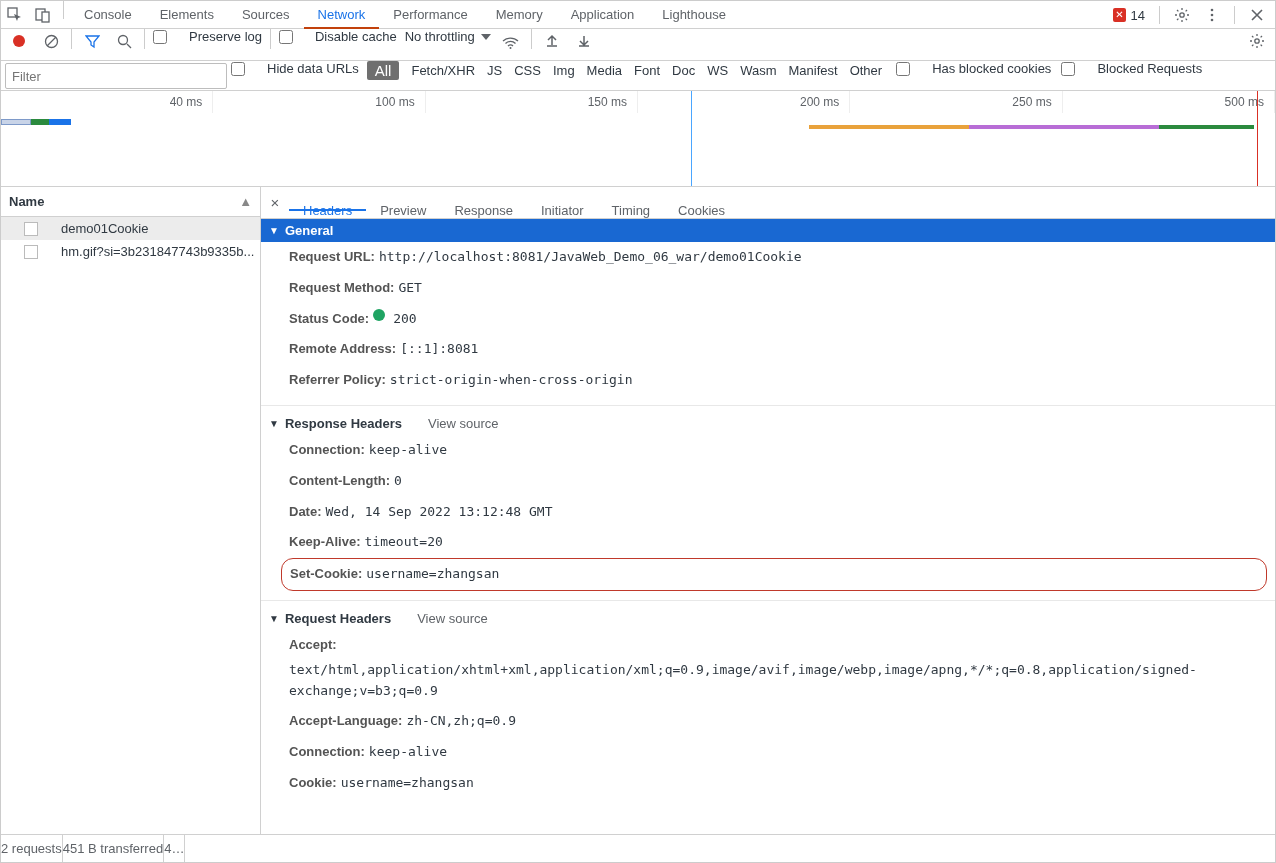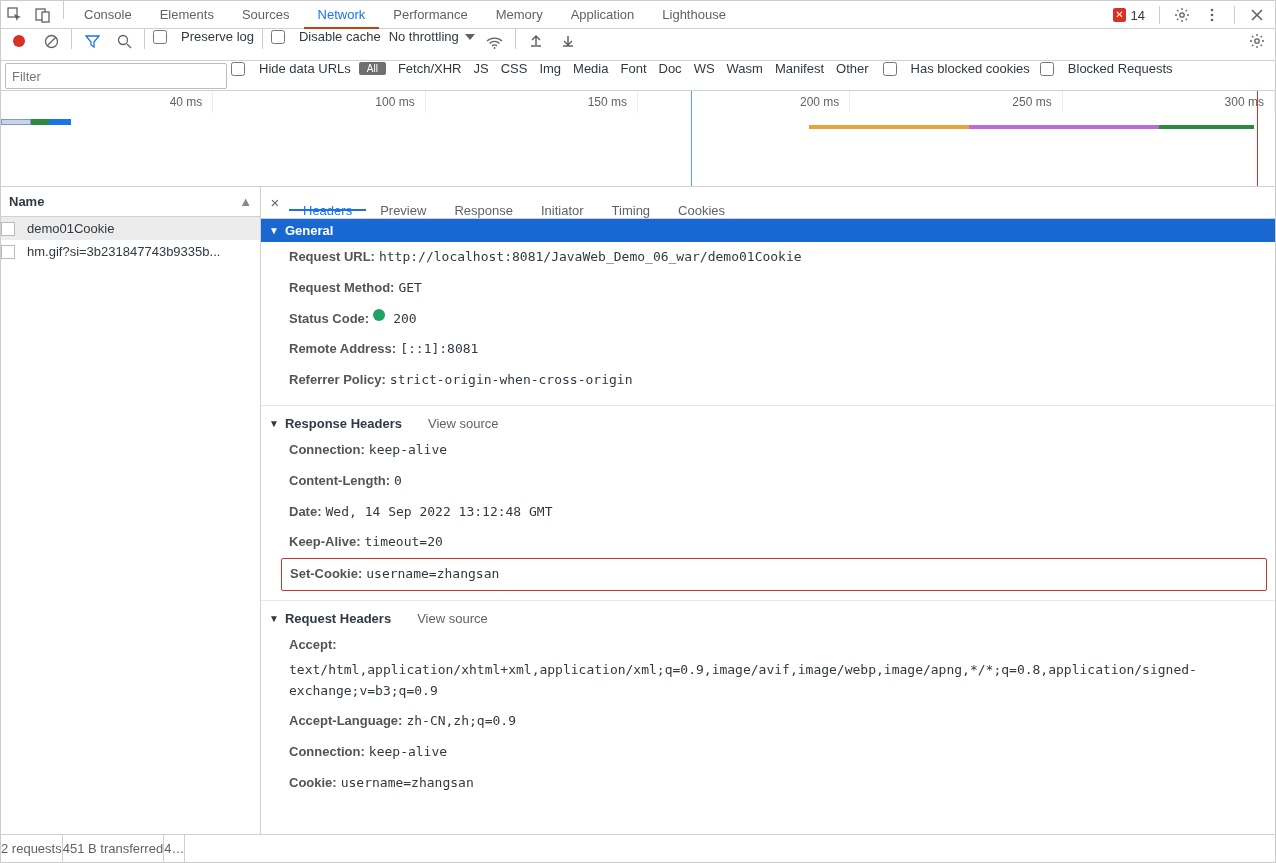--- a/index.html
+++ b/index.html
@@ -11,57 +11,57 @@
 .tabs{display:flex;height:28px}
 .tab{padding:0 14px;height:28px;line-height:28px;color:#5f6368;cursor:pointer}
 .tab.active{color:#1a73e8;border-bottom:2px solid #c2410c}
 .topright{margin-left:auto;display:flex;align-items:center;gap:2px;padding-right:4px}
 .errbadge{background:#d93025;color:#fff;border-radius:2px;padding:0 2px;font-size:10px;line-height:14px;margin-right:2px}
 .errwrap{display:flex;align-items:center;gap:3px;padding:0 6px;font-size:12px}
 .toolbar{height:32px;border-bottom:1px solid #d0d0d0;padding:0 6px;gap:8px}
 .toolbar .iconbtn{width:24px;height:24px;display:flex;align-items:center;justify-content:center;color:#5f6368;cursor:pointer}
 .rec{width:12px;height:12px;border-radius:50%;background:#d93025}
 .tsep{width:1px;height:20px;background:#ccc}
-.chk{display:flex;align-items:center;gap:14px;color:#303942}
+.chk{display:flex;align-items:center;gap:22px;color:#303942}
 .chk input{width:14px;height:14px}
 .throttle{display:flex;align-items:center;gap:6px;color:#303942}
 .tri{border-left:5px solid transparent;border-right:5px solid transparent;border-top:6px solid #5f6368}
 .filterbar{height:30px;border-bottom:1px solid #d0d0d0}
 .filterinput{width:222px;height:26px;border:1px solid #bdbdbd;border-radius:2px;padding:0 6px;margin:2px 4px;color:#9e9e9e}
 .typefilters{display:flex;align-items:center;gap:12px;padding-left:8px}
-.pill{background:#6f6f6f;color:#fff;border-radius:2px;padding:1px 8px;font-size:10px}
+.pill{background:#6f6f6f;color:#fff;border-radius:2px;padding:1px 8px;font-size:15px}
 .typelink{color:#303942;cursor:pointer}
 .waterfall{height:96px;border-bottom:1px solid #d0d0d0;position:relative;background:#fff}
 .wticks{position:absolute;top:0;left:0;right:0;height:22px;display:flex}
 .wtick{flex:1;text-align:right;padding-right:10px;color:#5f6368;font-size:12px;border-right:1px solid #eee;line-height:22px}
 .wbars{position:absolute;top:26px;left:0;right:0;height:14px}
 .bar{position:absolute;height:6px;top:2px}
 .vline{position:absolute;top:0;bottom:0;width:1px}
 .main{flex:1;display:flex;overflow:hidden}
 .namecol{width:260px;border-right:1px solid #d0d0d0;display:flex;flex-direction:column}
 .namehdr{height:30px;line-height:30px;padding:0 8px;border-bottom:1px solid #d0d0d0;display:flex;align-items:center;justify-content:space-between;font-weight:600}
 .namehdr .sort{color:#888}
-.reqitem{display:flex;align-items:flex-end;gap:12px;padding:4px 0;cursor:pointer;white-space:nowrap;overflow:hidden;text-overflow:ellipsis}
+.reqitem{display:flex;align-items:flex-end;gap:23px;padding:4px 23px;cursor:pointer;white-space:nowrap;overflow:hidden;text-overflow:ellipsis}
 .reqitem.sel{background:#ececec}
 .fileicon{width:14px;height:14px;border:1px solid #bbb;background:#fff;flex-shrink:0}
 .detail{flex:1;display:flex;flex-direction:column;overflow:hidden}
 .detabs{height:32px;border-bottom:1px solid #d0d0d0;display:flex;align-items:center;gap:0}
 .detabs .close{width:28px;text-align:center;color:#5f6368;cursor:pointer;font-size:15px}
 .detab{padding:0 14px;height:16px;line-height:32px;color:#5f6368;cursor:pointer}
 .detab.active{color:#1a73e8;border-bottom:2px solid #1a73e8}
 .hdrs{flex:1;overflow:auto}
 .section-title{display:flex;align-items:center;gap:6px;padding:4px 8px;font-weight:700;color:#303942}
 .section-title.general{background:#1968d2;color:#fff}
 .section-title .arr{font-size:10px}
 .section-title .vs{font-weight:400;color:#5f6368;margin-left:20px;cursor:pointer}
 .kv{padding:5px 8px 5px 28px;display:flex;flex-wrap:wrap;gap:4px;line-height:1.6}
 .kv .k{font-weight:700;color:#545454}
 .kv .v{font-family:Consolas,Menlo,monospace;color:#303942}
 .kv .status-dot{width:12px;height:12px;border-radius:50%;background:#1fa463;display:inline-block;margin-right:4px;vertical-align:middle}
-.kv.boxed{border:1.5px solid #c0392b;border-radius:2px;margin:0 8px 0 20px;padding:5px 8px}
+.kv.boxed{border:1.5px solid #c0392b;border-radius:12px;margin:0 8px 0 20px;padding:5px 8px}
 .section-gap{height:10px;border-bottom:1px solid #e8e8e8;margin-bottom:6px}
 .statusbar{height:28px;border-top:1px solid #d0d0d0;display:flex;align-items:center;color:#5f6368}
 .statusbar .cell{padding:0 0;border-right:1px solid #d0d0d0;height:100%;display:flex;align-items:center}
 svg{display:block}
 </style>
 </head>
 <body>
 
 <div class="row tabbar">
   <div class="iconbtn">
@@ -206,21 +206,21 @@
     </label>
 </div>
 
 <div class="waterfall">
   <div class="wticks">
     <div class="wtick">40 ms</div>
     <div class="wtick">100 ms</div>
     <div class="wtick">150 ms</div>
     <div class="wtick">200 ms</div>
     <div class="wtick">250 ms</div>
-    <div class="wtick">300 ms</div>
+    <div class="wtick">500 ms</div>
   </div>
   <div class="wbars">
     <div class="bar" style="left:0;width:30px;background:#c9d4e8;border:1px solid #7e9ac9"></div>
     <div class="bar" style="left:30px;width:18px;background:#2b8a3e"></div>
     <div class="bar" style="left:48px;width:22px;background:#1a73e8"></div>
     <div class="bar" style="left:808px;top:8px;width:160px;height:4px;background:#e9a23b"></div>
     <div class="bar" style="left:968px;top:8px;width:190px;height:4px;background:#b86dd6"></div>
     <div class="bar" style="left:1158px;top:8px;width:95px;height:4px;background:#2b8a3e"></div>
   </div>
   <div class="vline" style="left:690px;background:#4aa6ff"></div>

